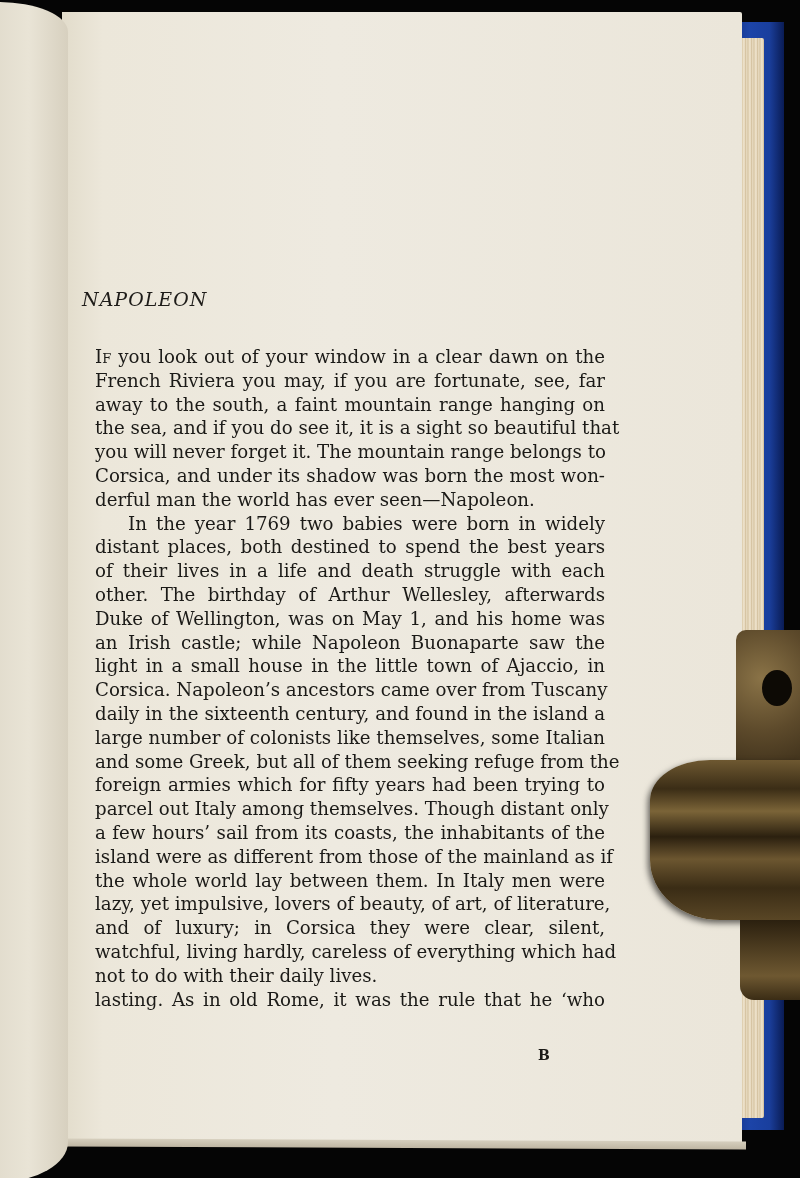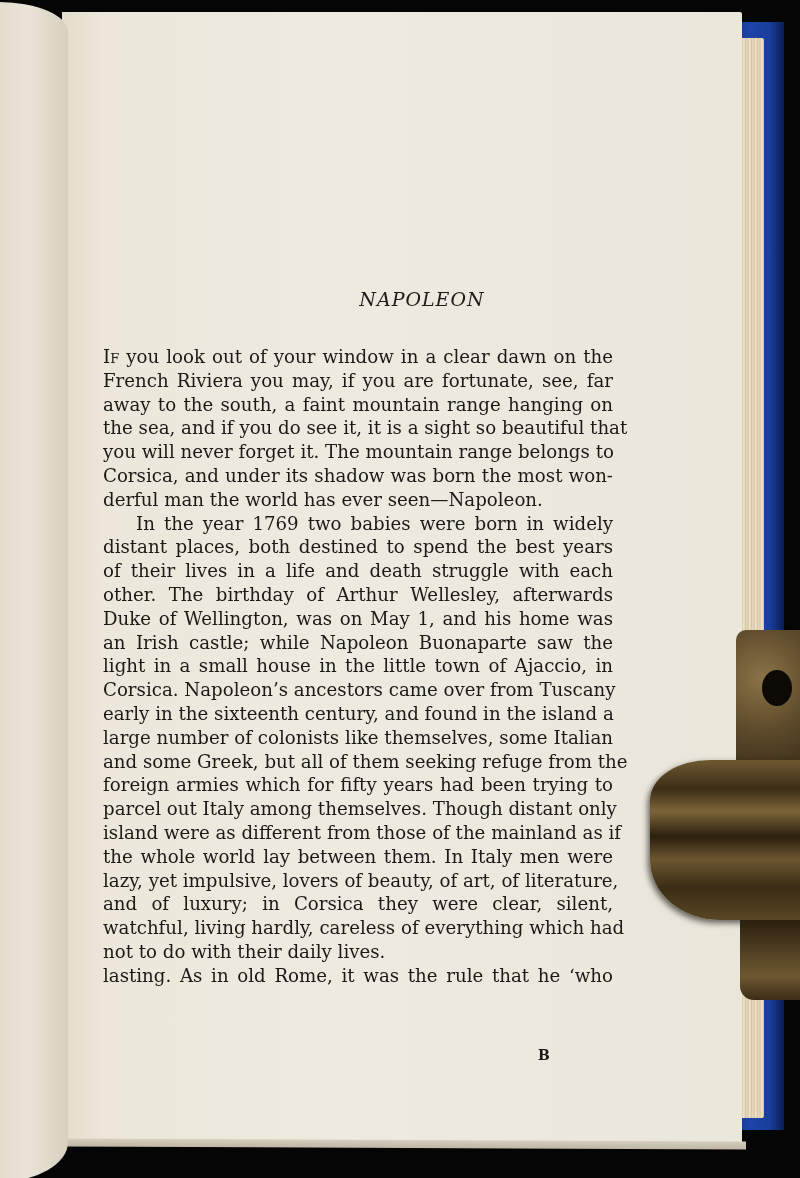--- a/index.html
+++ b/index.html
@@ -35,26 +35,26 @@
       z-index: 2;
       border-top-right-radius: 2px;
     }
     .page::after {
       content: ""; position: absolute; left: 0; right: -4px; bottom: -6px; height: 8px;
       background: linear-gradient(180deg, #d6cfbe, #bfb6a3);
       transform: skewY(0.25deg);
     }
     .chapter-title {
       position: absolute; left: 0; width: 100%; top: 276px;
-      text-align: center; font-style: italic; font-size: 19px; letter-spacing: 1px;
+      text-align: left; font-style: italic; font-size: 19px; letter-spacing: 1px;
       color: #1e1c19; margin-left: 20px;
     }
     .text {
       position: absolute; left: 33px; top: 333px; width: 510px;
-      color: #1b1a17; font-size: 18.2px; line-height: 23.8px; margin-left: 8px;
+      color: #1b1a17; font-size: 18.2px; line-height: 23.8px;
     }
     .line {
       display: block; text-align: justify; text-align-last: justify; white-space: nowrap;
       height: 23.8px;
     }
     .line.last { text-align-last: left; }
     .line.indent { padding-left: 33px; }
     .sc { font-variant: small-caps; }
     .it { }
     .sig {
@@ -107,25 +107,26 @@
     <span class="line last">derful man the world has ever seen—Napoleon.</span>
 
     <span class="line indent">In the year 1769 two babies were born in widely</span>
     <span class="line">distant places, both destined to spend the best years</span>
     <span class="line">of their lives in a life and death struggle with each</span>
     <span class="line">other.  The birthday of Arthur Wellesley, afterwards</span>
     <span class="line">Duke of Wellington, was on May 1, and his home was</span>
     <span class="line">an Irish castle; while Napoleon Buonaparte saw the</span>
     <span class="line">light in a small house in the little town of Ajaccio, in</span>
     <span class="line">Corsica.  Napoleon’s ancestors came over from Tuscany</span>
-    <span class="line">early in the sixteenth century, and found in the island a</span>
+    <span class="line">daily in the sixteenth century, and found in the island a</span>
     <span class="line">large number of colonists like themselves, some Italian</span>
     <span class="line">and some Greek, but all of them seeking refuge from the</span>
     <span class="line">foreign armies which for fifty years had been trying to</span>
     <span class="line">parcel out Italy among themselves.  Though distant only</span>
+    <span class="line">a few hours’ sail from its coasts, the inhabitants of the</span>
     <span class="line">island were as different from those of the mainland as if</span>
     <span class="line">the whole world lay between them.  In Italy men were</span>
     <span class="line">lazy, yet impulsive, lovers of beauty, of art, of literature,</span>
     <span class="line">and of luxury; in Corsica they were clear, silent,</span>
     <span class="line">watchful, living hardly, careless of everything which had</span>
     <span class="line last">not to do with their daily lives.</span>
 
     <span class="line">lasting.  As in old Rome, it was the rule that he ‘who</span>
   </div>
 

